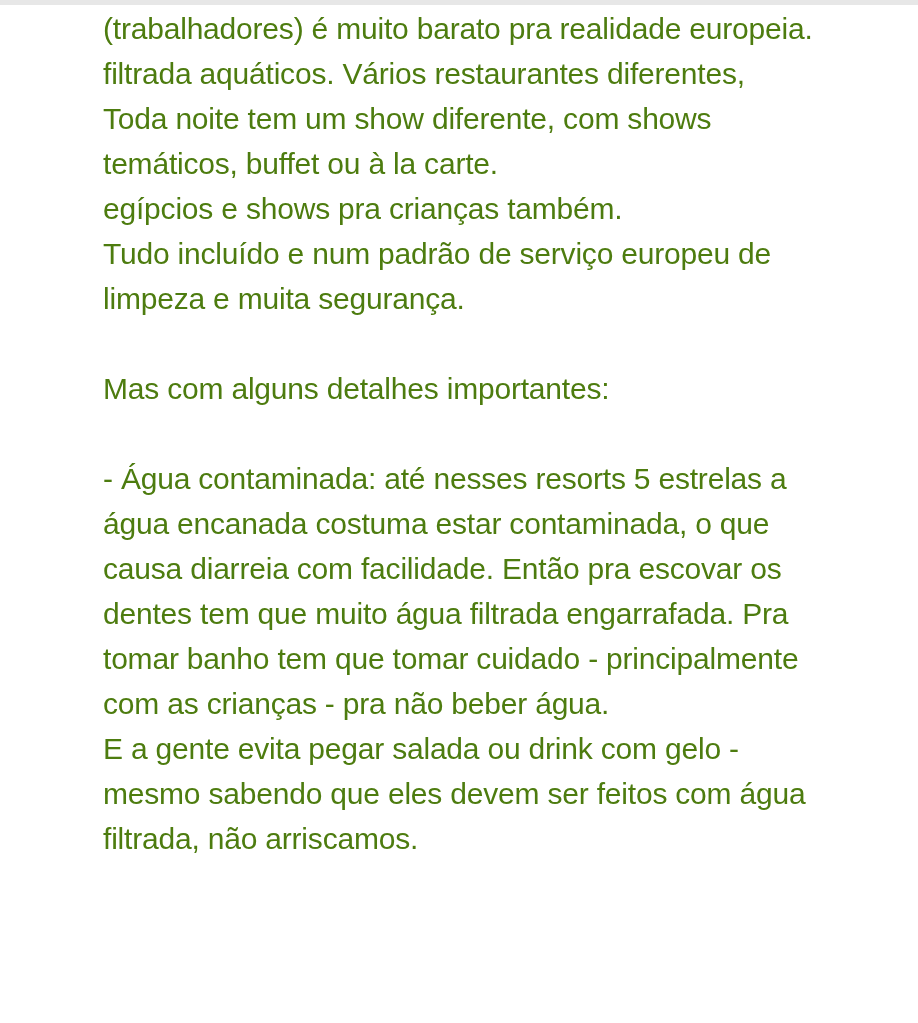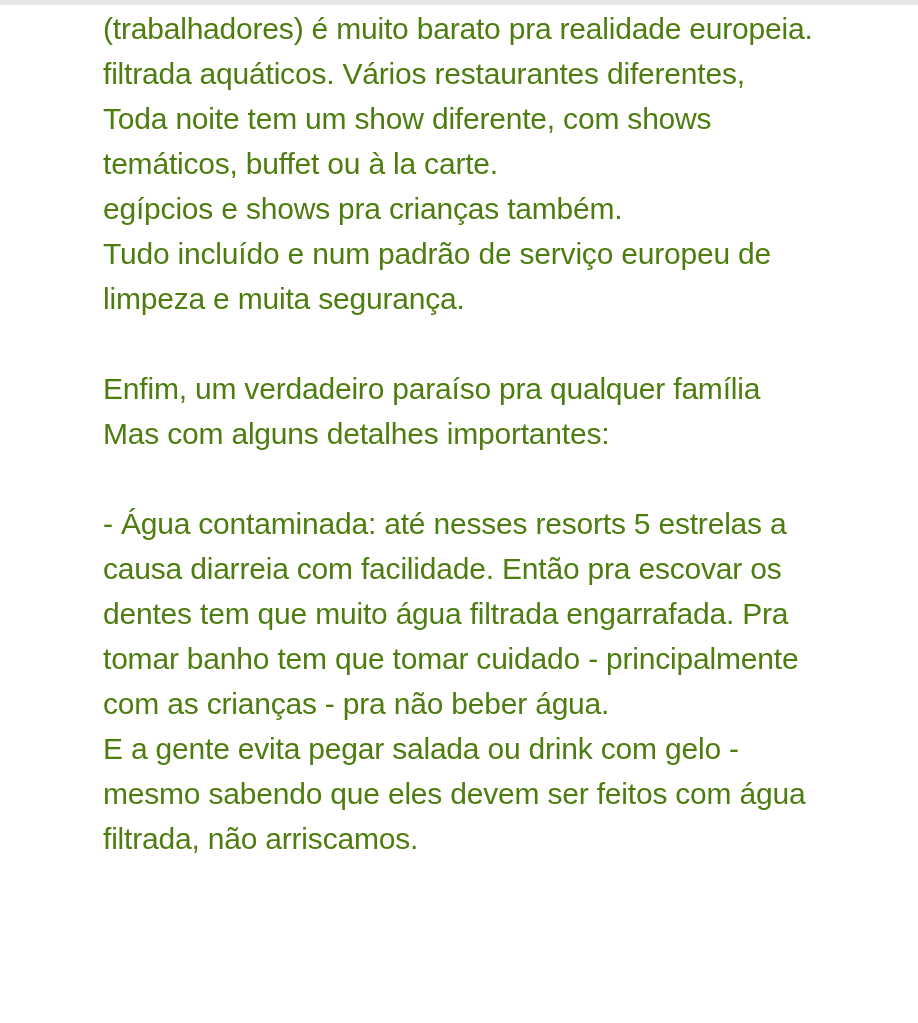--- a/index.html
+++ b/index.html
@@ -42,25 +42,25 @@
       <div class="paragraph">
         <div class="line">(trabalhadores) é muito barato pra realidade europeia.</div>
         <div class="line">filtrada aquáticos. Vários restaurantes diferentes,</div>
         <div class="line">Toda noite tem um show diferente, com shows</div>
         <div class="line">temáticos, buffet ou à la carte.</div>
         <div class="line">egípcios e shows pra crianças também.</div>
         <div class="line">Tudo incluído e num padrão de serviço europeu de</div>
         <div class="line">limpeza e muita segurança.</div>
       </div>
       <div class="paragraph">
-        <div class="line">Enfim, um verdadeiro paraíso pra qualquer família</div>
         <div class="line">Mas com alguns detalhes importantes:</div>
       </div>
       <div class="paragraph">
         <div class="line">- Água contaminada: até nesses resorts 5 estrelas a</div>
+        <div class="line">água encanada costuma estar contaminada, o que</div>
         <div class="line">causa diarreia com facilidade. Então pra escovar os</div>
         <div class="line">dentes tem que muito água filtrada engarrafada. Pra</div>
         <div class="line">tomar banho tem que tomar cuidado - principalmente</div>
         <div class="line">com as crianças - pra não beber água.</div>
         <div class="line">E a gente evita pegar salada ou drink com gelo -</div>
         <div class="line">mesmo sabendo que eles devem ser feitos com água</div>
         <div class="line">filtrada, não arriscamos.</div>
       </div>
     </div>
 </div>

